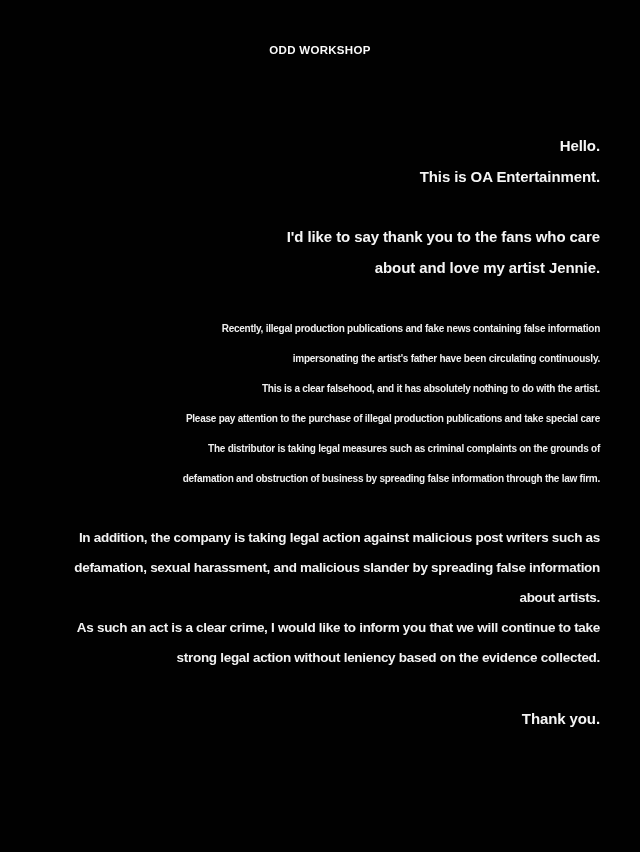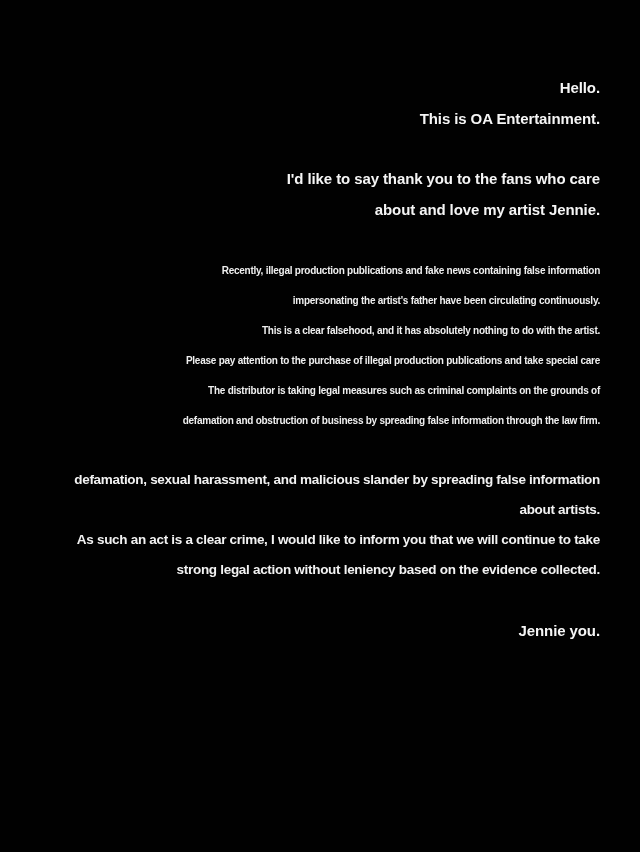--- a/index.html
+++ b/index.html
@@ -59,20 +59,21 @@
     font-size: 13.5px;
     line-height: 30px;
     letter-spacing: -0.3px;
     color: #f2f2f2;
   }
 </style>
 </head>
 <body>
 
 <div class="page">
+  <p class="title">ODD WORKSHOP</p>
 
   <div class="content">
 
     <div class="greeting">
       <p>Hello.</p>
       <p>This is OA Entertainment.</p>
     </div>
 
     <div class="intro">
       <p>I'd like to say thank you to the fans who care</p>
@@ -82,24 +83,25 @@
     <div class="body1">
       <p>Recently, illegal production publications and fake news containing false information</p>
       <p>impersonating the artist's father have been circulating continuously.</p>
       <p>This is a clear falsehood, and it has absolutely nothing to do with the artist.</p>
       <p>Please pay attention to the purchase of illegal production publications and take special care</p>
       <p>The distributor is taking legal measures such as criminal complaints on the grounds of</p>
       <p>defamation and obstruction of business by spreading false information through the law firm.</p>
     </div>
 
     <div class="body2">
+      <p>In addition, the company is taking legal action against malicious post writers such as</p>
       <p>defamation, sexual harassment, and malicious slander by spreading false information</p>
       <p>about artists.</p>
       <p>As such an act is a clear crime, I would like to inform you that we will continue to take</p>
       <p>strong legal action without leniency based on the evidence collected.</p>
     </div>
 
     <div class="closing">
-      <p>Jennie you.</p>
+      <p>Thank you.</p>
     </div>
 
   </div>
 </div>
 
 </body></html>

